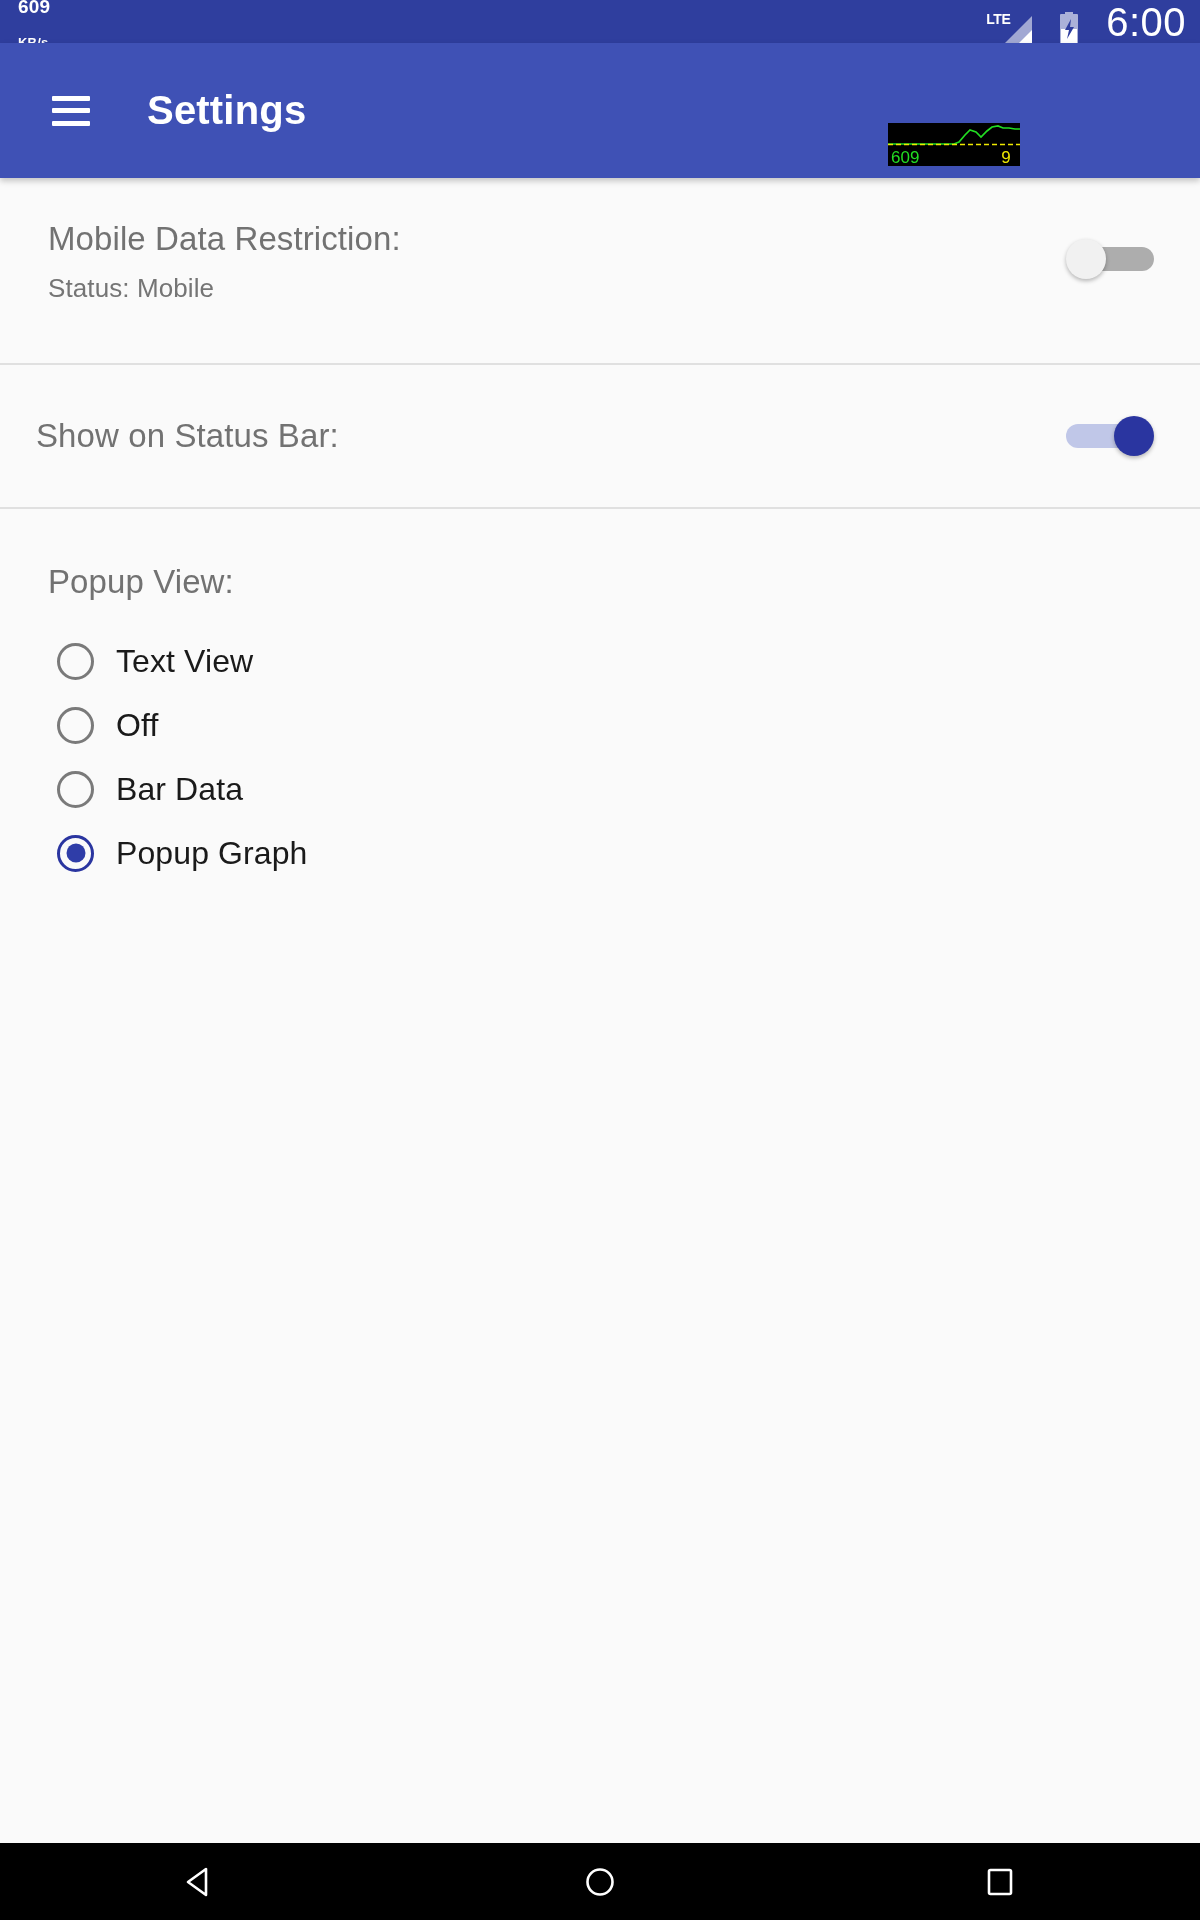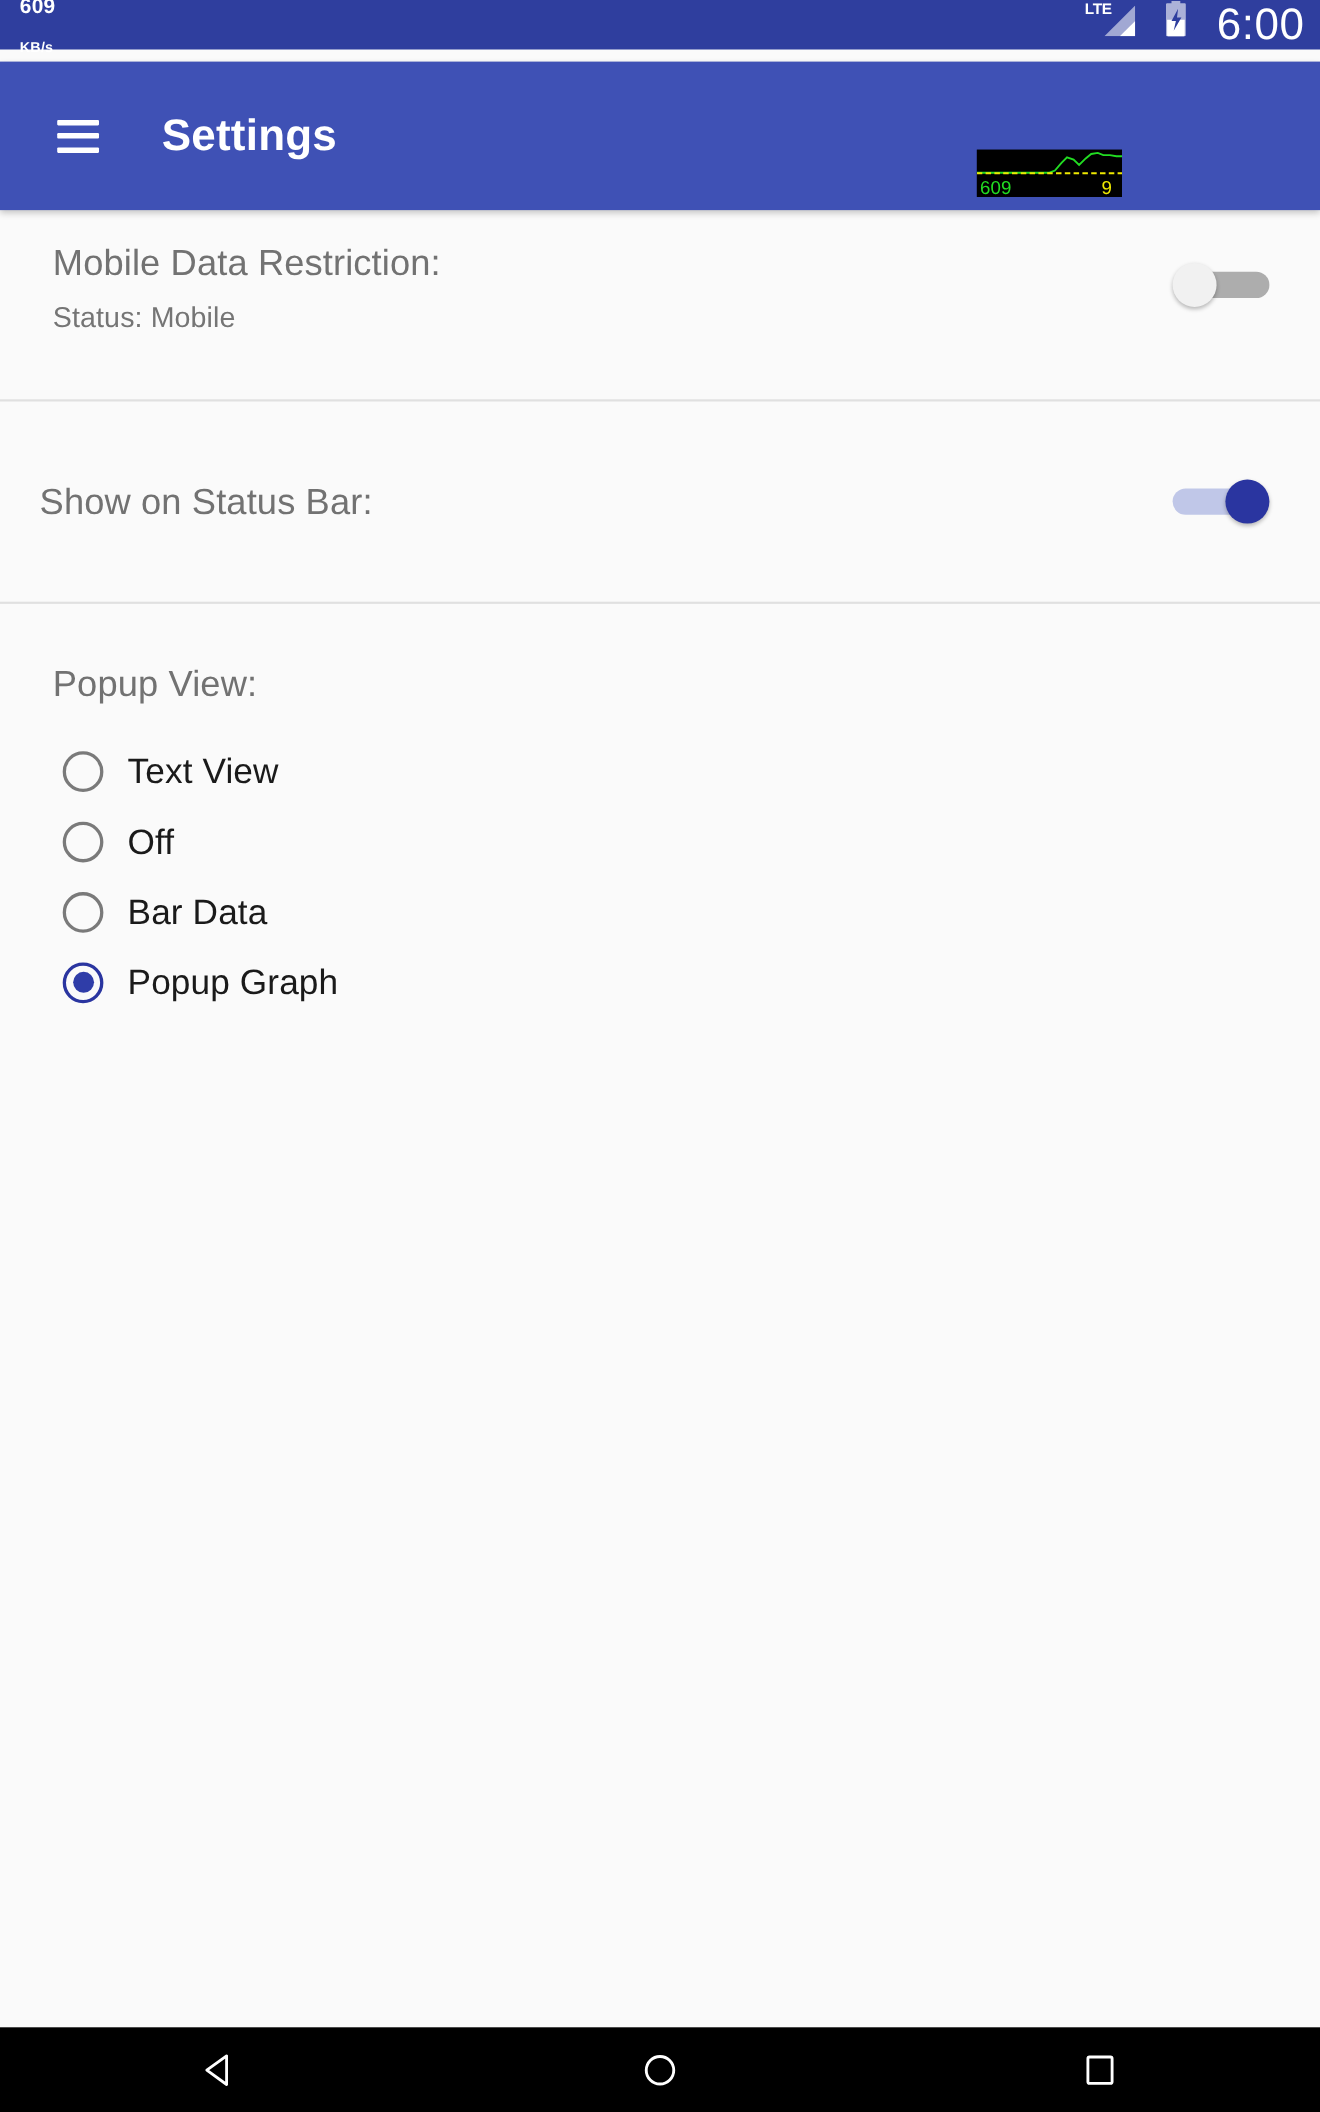--- a/index.html
+++ b/index.html
@@ -15,33 +15,33 @@
   .statusbar{
     position:absolute; top:0; left:0; width:1200px; height:45px;
     background:#2F3E9E;
     display:flex; align-items:center; justify-content:space-between;
     padding:0 14px 0 18px;
   }
   .sb-speed{ display:flex; flex-direction:column; line-height:1; color:#fff; }
   .sb-speed-val{ font-size:19px; font-weight:bold; letter-spacing:.2px; }
   .sb-speed-unit{ font-size:13px; font-weight:bold; margin-top:20px; letter-spacing:.2px; }
 
-  .sb-right{ display:flex; align-items:flex-start; gap:24px; }
+  .sb-right{ display:flex; align-items:flex-end; gap:24px; }
   .sb-lte{ position:relative; width:46px; height:34px; }
   .sb-lte-txt{
     position:absolute; left:0; top:0; color:#fff;
     font-size:14px; font-weight:bold; letter-spacing:-.3px;
   }
   .sb-bars{ position:absolute; right:0; bottom:1px; width:30px; height:28px; }
   .sb-batt{ width:26px; height:34px; position:relative; }
   .sb-time{ color:#fff; font-size:40px; letter-spacing:.5px; }
 
   
   .appbar{
-    position:absolute; top:56px; left:0; width:1200px; height:135px;
+    position:absolute; top:43px; left:0; width:1200px; height:135px;
     background:#3F51B5;
     display:flex; align-items:center;
     box-shadow:0 3px 6px rgba(0,0,0,.22);
     z-index:5;
   }
   .menu-btn{
     width:38px; height:30px; margin-left:52px;
     display:flex; flex-direction:column; justify-content:space-between;
     cursor:pointer;
   }
@@ -173,21 +173,21 @@
       <span class="row-sub">Status: Mobile</span>
     </div>
     <div class="switch off" style="margin-top:16px;">
       <span class="track"></span>
       <span class="thumb"></span>
     </div>
   </div>
 
   <div class="divider"></div>
 
-  <div class="row" style="height:182px; align-items:center;padding-left:36px;">
+  <div class="row" style="height:142px; align-items:center;padding-left:36px;">
     <div class="row-text">
       <span class="row-title">Show on Status Bar:</span>
     </div>
     <div class="switch on">
       <span class="track"></span>
       <span class="thumb"></span>
     </div>
   </div>
 
   <div class="divider"></div>

